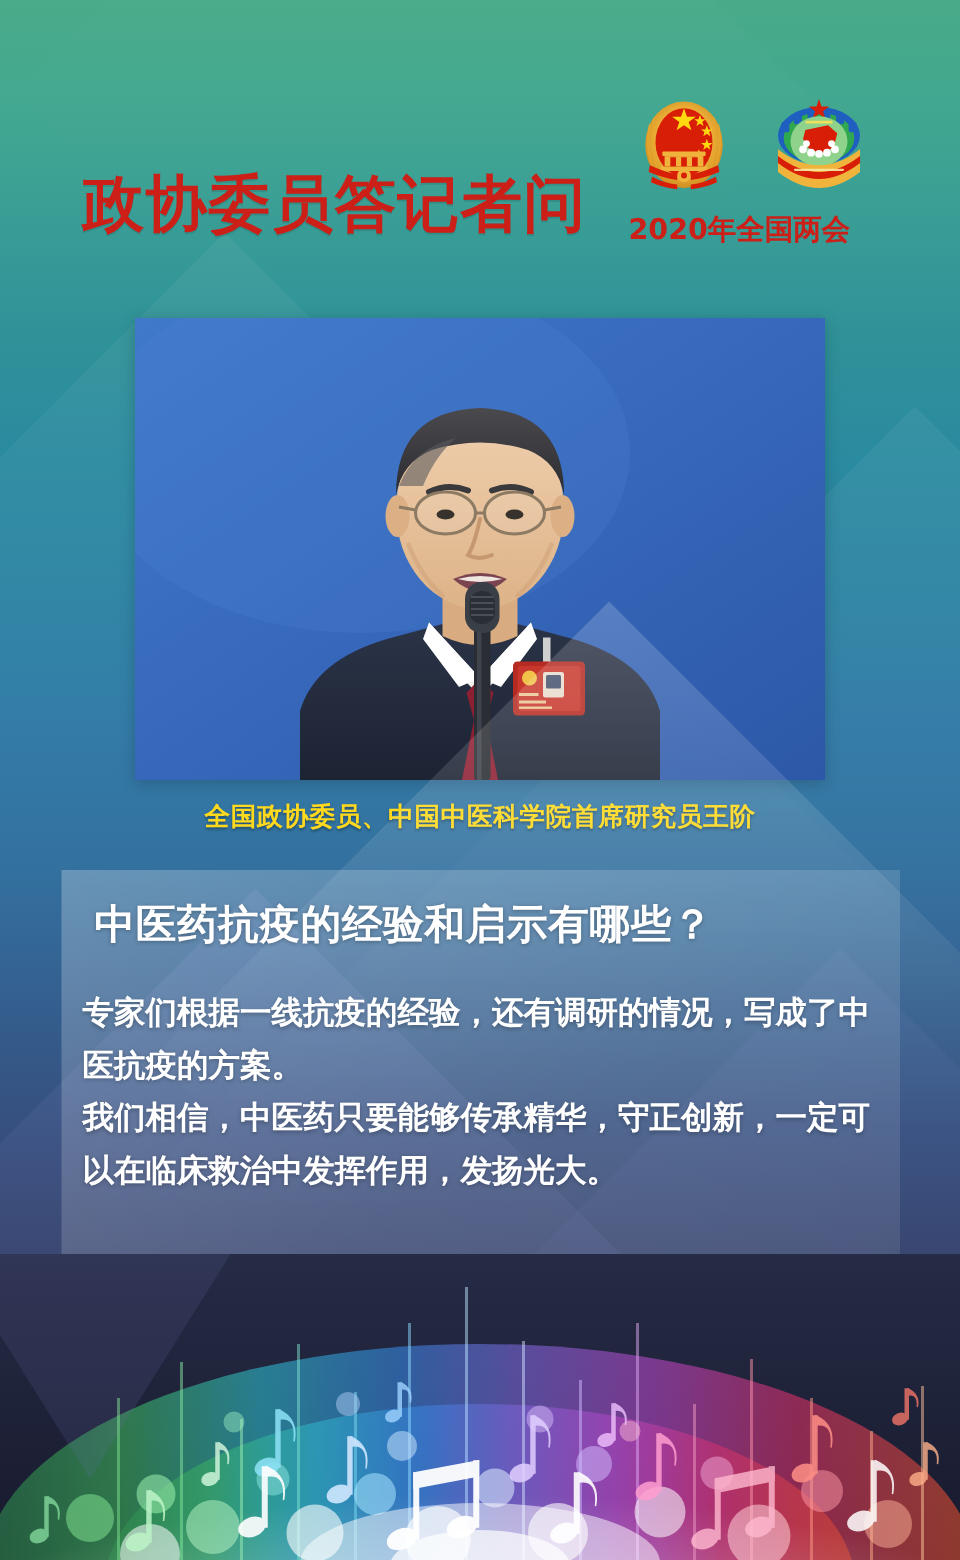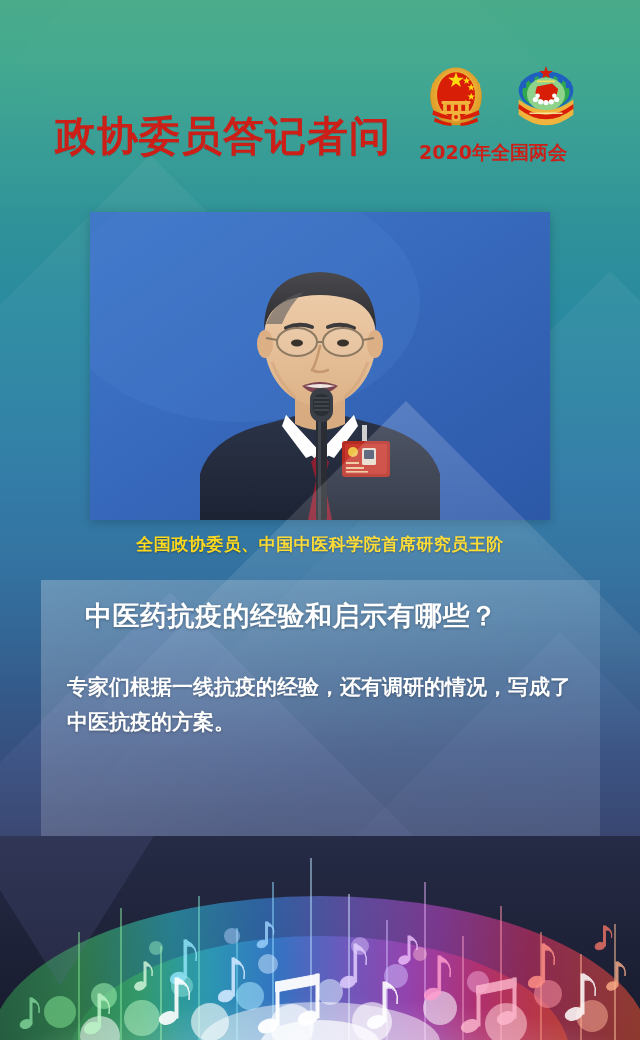--- a/index.html
+++ b/index.html
@@ -117,29 +117,28 @@
   .panel-shine{
     position:absolute;left:150px;top:-90px;width:430px;height:430px;
     background:linear-gradient(135deg,rgba(255,255,255,.18),rgba(255,255,255,0) 58%);
     transform:rotate(45deg);pointer-events:none;
   }
   .q-title{
     position:absolute;left:22px;top:18px;
     font-size:27px;font-weight:bold;color:#ffffff;
     letter-spacing:.5px;white-space:nowrap;
     text-shadow:0 1px 3px rgba(0,0,0,.30);
-    margin-left:22px;
   }
   .body-text{
     position:absolute;left:14px;top:78px;width:535px;
     font-size:21px;font-weight:bold;color:#ffffff;
     line-height:35px;letter-spacing:0px;
     text-shadow:0 1px 3px rgba(0,0,0,.28);
   }
-  .body-text p{margin:12px;}
+  .body-text p{margin:0;}
 
   
   .music{
     position:absolute;left:0;top:836px;width:640px;height:204px;
     overflow:hidden;
   }
   .music svg{display:block;}
 </style>
 </head>
 <body>
@@ -358,20 +357,21 @@
     </svg>
   </div>
 
   <div class="caption">全国政协委员、中国中医科学院首席研究员王阶</div>
 
   <div class="panel">
     <div class="panel-shine"></div>
     <div class="q-title">中医药抗疫的经验和启示有哪些？</div>
     <div class="body-text">
       <p>专家们根据一线抗疫的经验，还有调研的情况，写成了中医抗疫的方案。</p>
+      <p>我们相信，中医药只要能够传承精华，守正创新，一定可以在临床救治中发挥作用，发扬光大。</p>
     </div>
   </div>
 
   <div class="music">
     <svg width="640" height="204" viewBox="0 0 640 204">
       <defs>
         <linearGradient id="spec" x1="0" y1="0" x2="1" y2="0">
           <stop offset="0%" stop-color="#2e8f4e"></stop>
           <stop offset="14%" stop-color="#3fbf5f"></stop>
           <stop offset="28%" stop-color="#2fc6d8"></stop>

